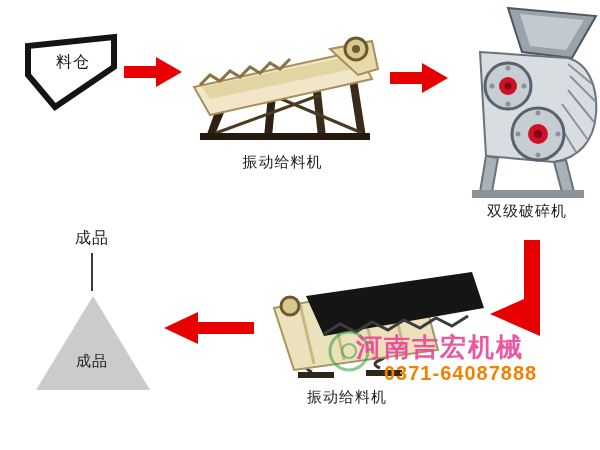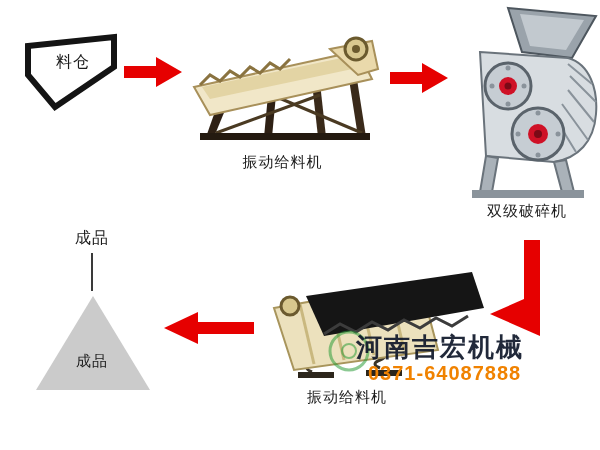--- a/index.html
+++ b/index.html
@@ -4,21 +4,21 @@
 <style>
   * { margin:0; padding:0; box-sizing:border-box; }
   html,body { background:#ffffff; }
   body { font-family:"Liberation Sans", sans-serif; }
   .canvas { position:relative; width:600px; height:450px; background:#ffffff; overflow:hidden;margin-left:12px; }
   .abs { position:absolute; }
   .label { position:absolute; color:#1b1b1b; font-size:15px; text-align:center; letter-spacing:1px; z-index:6; }
   .label.big { font-size:16px; }
   .arrow-shape { fill:#e60000; }
   .pointer-line { position:absolute; width:2px; background:#3a3a3a; z-index:3; }
-  .wm-company { position:absolute; color:#0f172a; font-size:26px; font-weight:bold; letter-spacing:2px; opacity:.92; z-index:7; white-space:nowrap; }
+  .wm-company { position:absolute; color:#ec4899; font-size:26px; font-weight:bold; letter-spacing:2px; opacity:.92; z-index:7; white-space:nowrap; }
   .wm-phone { position:absolute; color:#f08200; font-size:20px; font-weight:bold; letter-spacing:1px; z-index:7; white-space:nowrap; }
   .seal { position:absolute; z-index:6; opacity:.55; }
   svg { display:block; }
 </style>
 </head>
 <body>
 
 <div class="canvas">
 
   <svg class="abs" style="left:10px; top:33px;" width="100" height="80" viewBox="0 0 100 80">
@@ -99,21 +99,21 @@
     <polyline points="64,72 80,62 96,70 112,60 128,68 144,58 160,66 176,56 192,64 208,54" fill="none" stroke="#3c3c3c" stroke-width="3"></polyline>
     <circle cx="30" cy="44" r="9" fill="#d8c88e" stroke="#6b5a2e" stroke-width="3"></circle>
   </svg>
   <div class="label" style="left:255px; top:388px; width:160px;">振动给料机</div>
 
   <svg class="seal" style="left:314px; top:328px;" width="46" height="46" viewBox="0 0 46 46">
     <circle cx="23" cy="23" r="19" fill="none" stroke="#2f9e3c" stroke-width="3"></circle>
     <circle cx="23" cy="23" r="7" fill="none" stroke="#2f9e3c" stroke-width="2"></circle>
   </svg>
   <div class="wm-company" style="left:344px; top:330px;">河南吉宏机械</div>
-  <div class="wm-phone" style="left:356px; top:362px;">0371-64087888</div>
+  <div class="wm-phone" style="left:372px; top:362px;">0371-64087888</div>
 
   <svg class="abs" style="left:152px; top:312px;" width="90" height="32" viewBox="0 0 90 32">
     <polygon class="arrow-shape" points="90,10 34,10 34,0 0,16 34,32 34,22 90,22" fill="#e60000"></polygon>
   </svg>
 
   <div class="label big" style="left:48px; top:228px; width:64px;">成品</div>
   <div class="pointer-line" style="left:79px; top:253px; height:38px;"></div>
   <svg class="abs" style="left:24px; top:296px;" width="114" height="94" viewBox="0 0 114 94">
     <polygon points="57,0 114,94 0,94" fill="#cbcbcb"></polygon>
   </svg>

